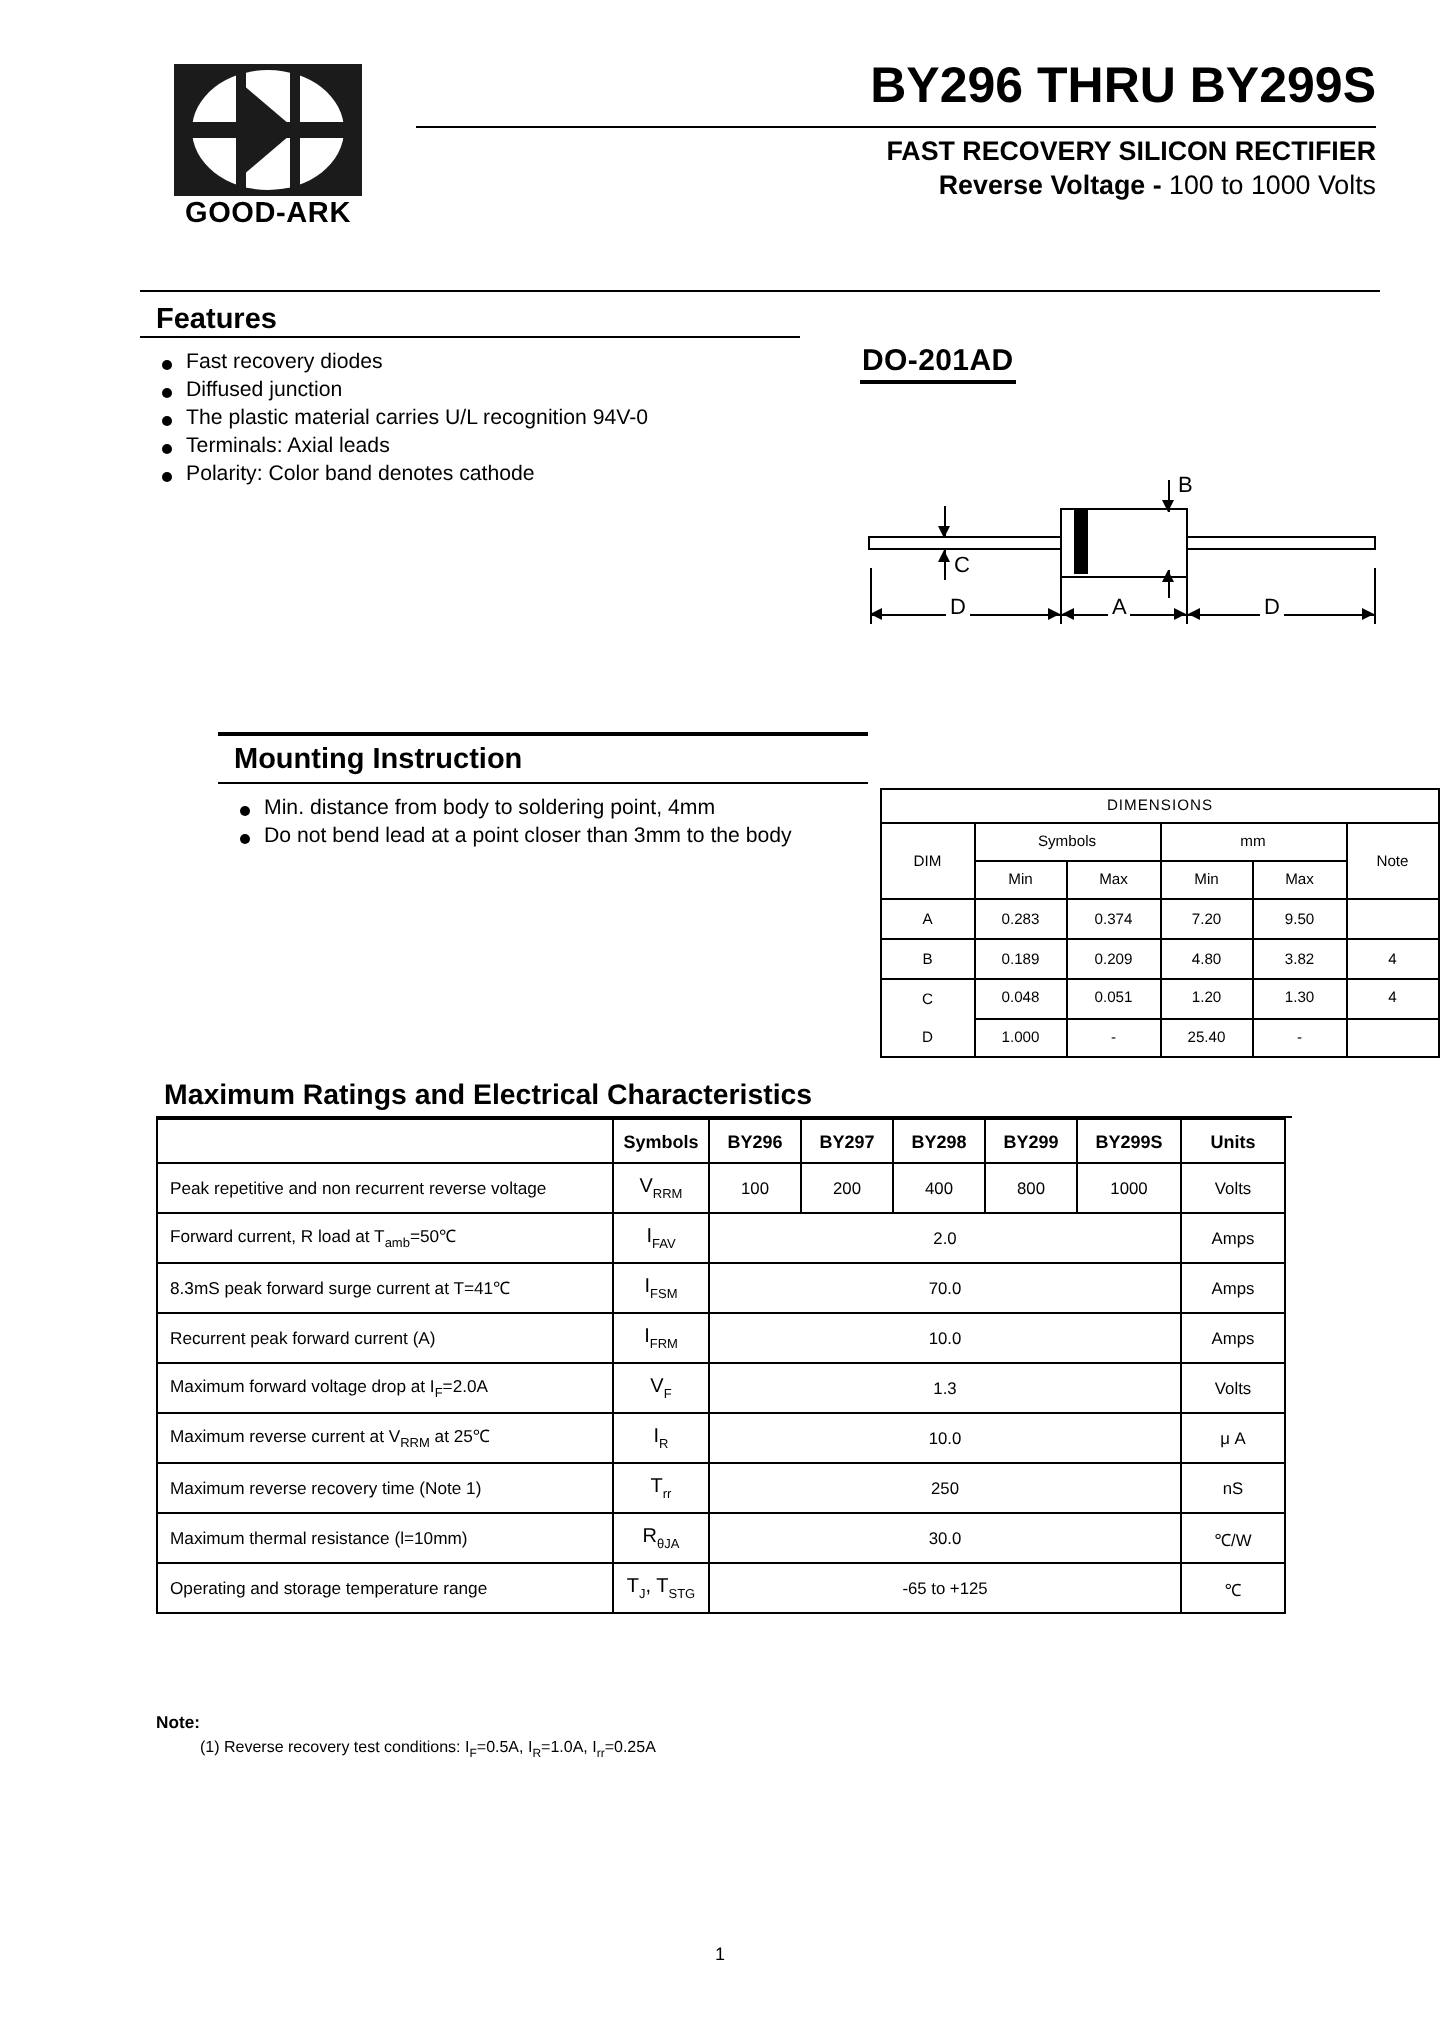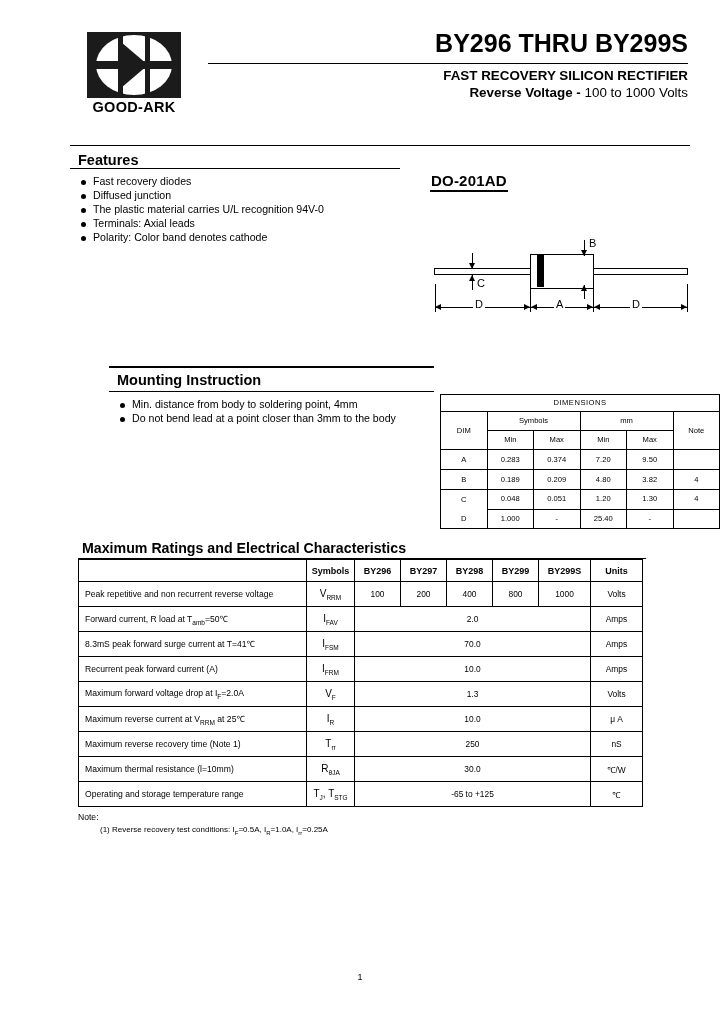--- a/index.html
+++ b/index.html
@@ -335,21 +335,21 @@
   .sym { font-size: 10px; white-space: nowrap; }
   .sym sub { font-size: 6.5px; }
   .desc sub { font-size: 6.5px; }
 
   .note-block {
     position: absolute;
     left: 78px; top: 812px;
     width: 500px;
     font-size: 8.4px;
   }
-  .note-title { font-weight: normal; font-size: 8.6px; }
+  .note-title { font-weight: bold; font-size: 8.6px; margin-top: 44px; }
   .note-line { padding-left: 22px; margin-top: 3px; font-size: 8px; }
   .note-line sub { font-size: 6px; }
 
   .pagenum {
     position: absolute;
     left: 0; top: 972px;
     width: 720px;
     text-align: center;
     font-size: 9px;
   }

